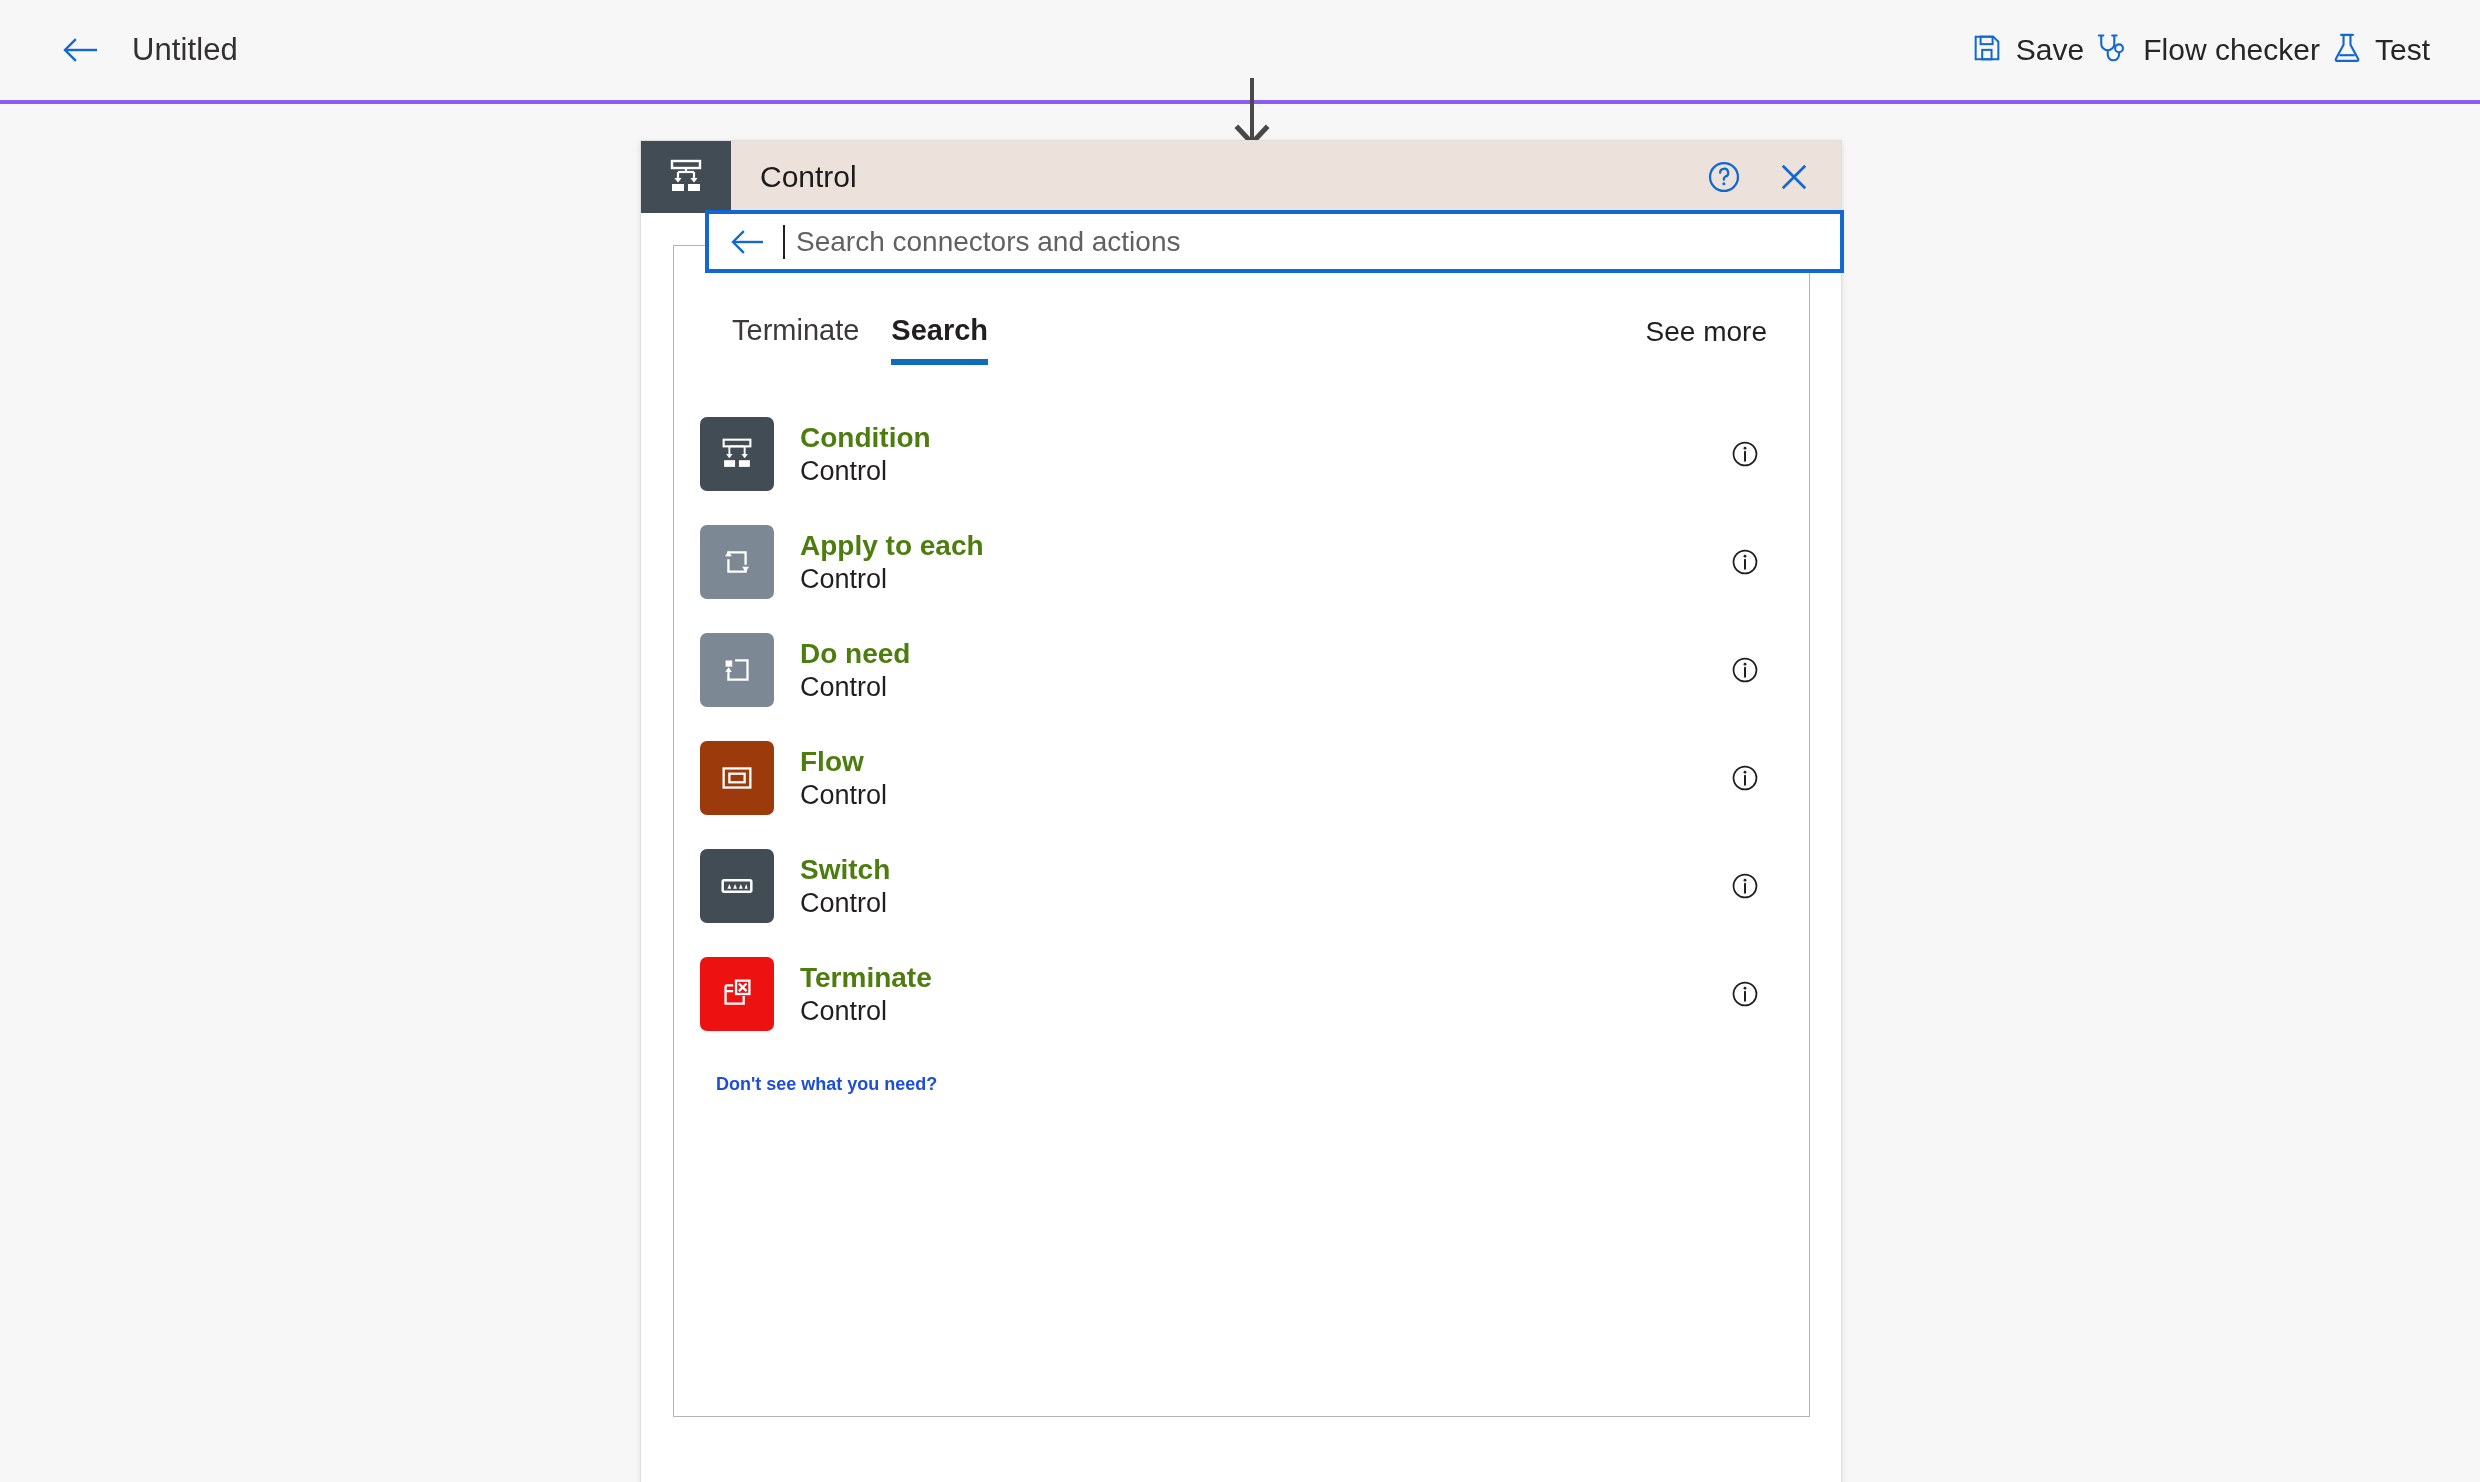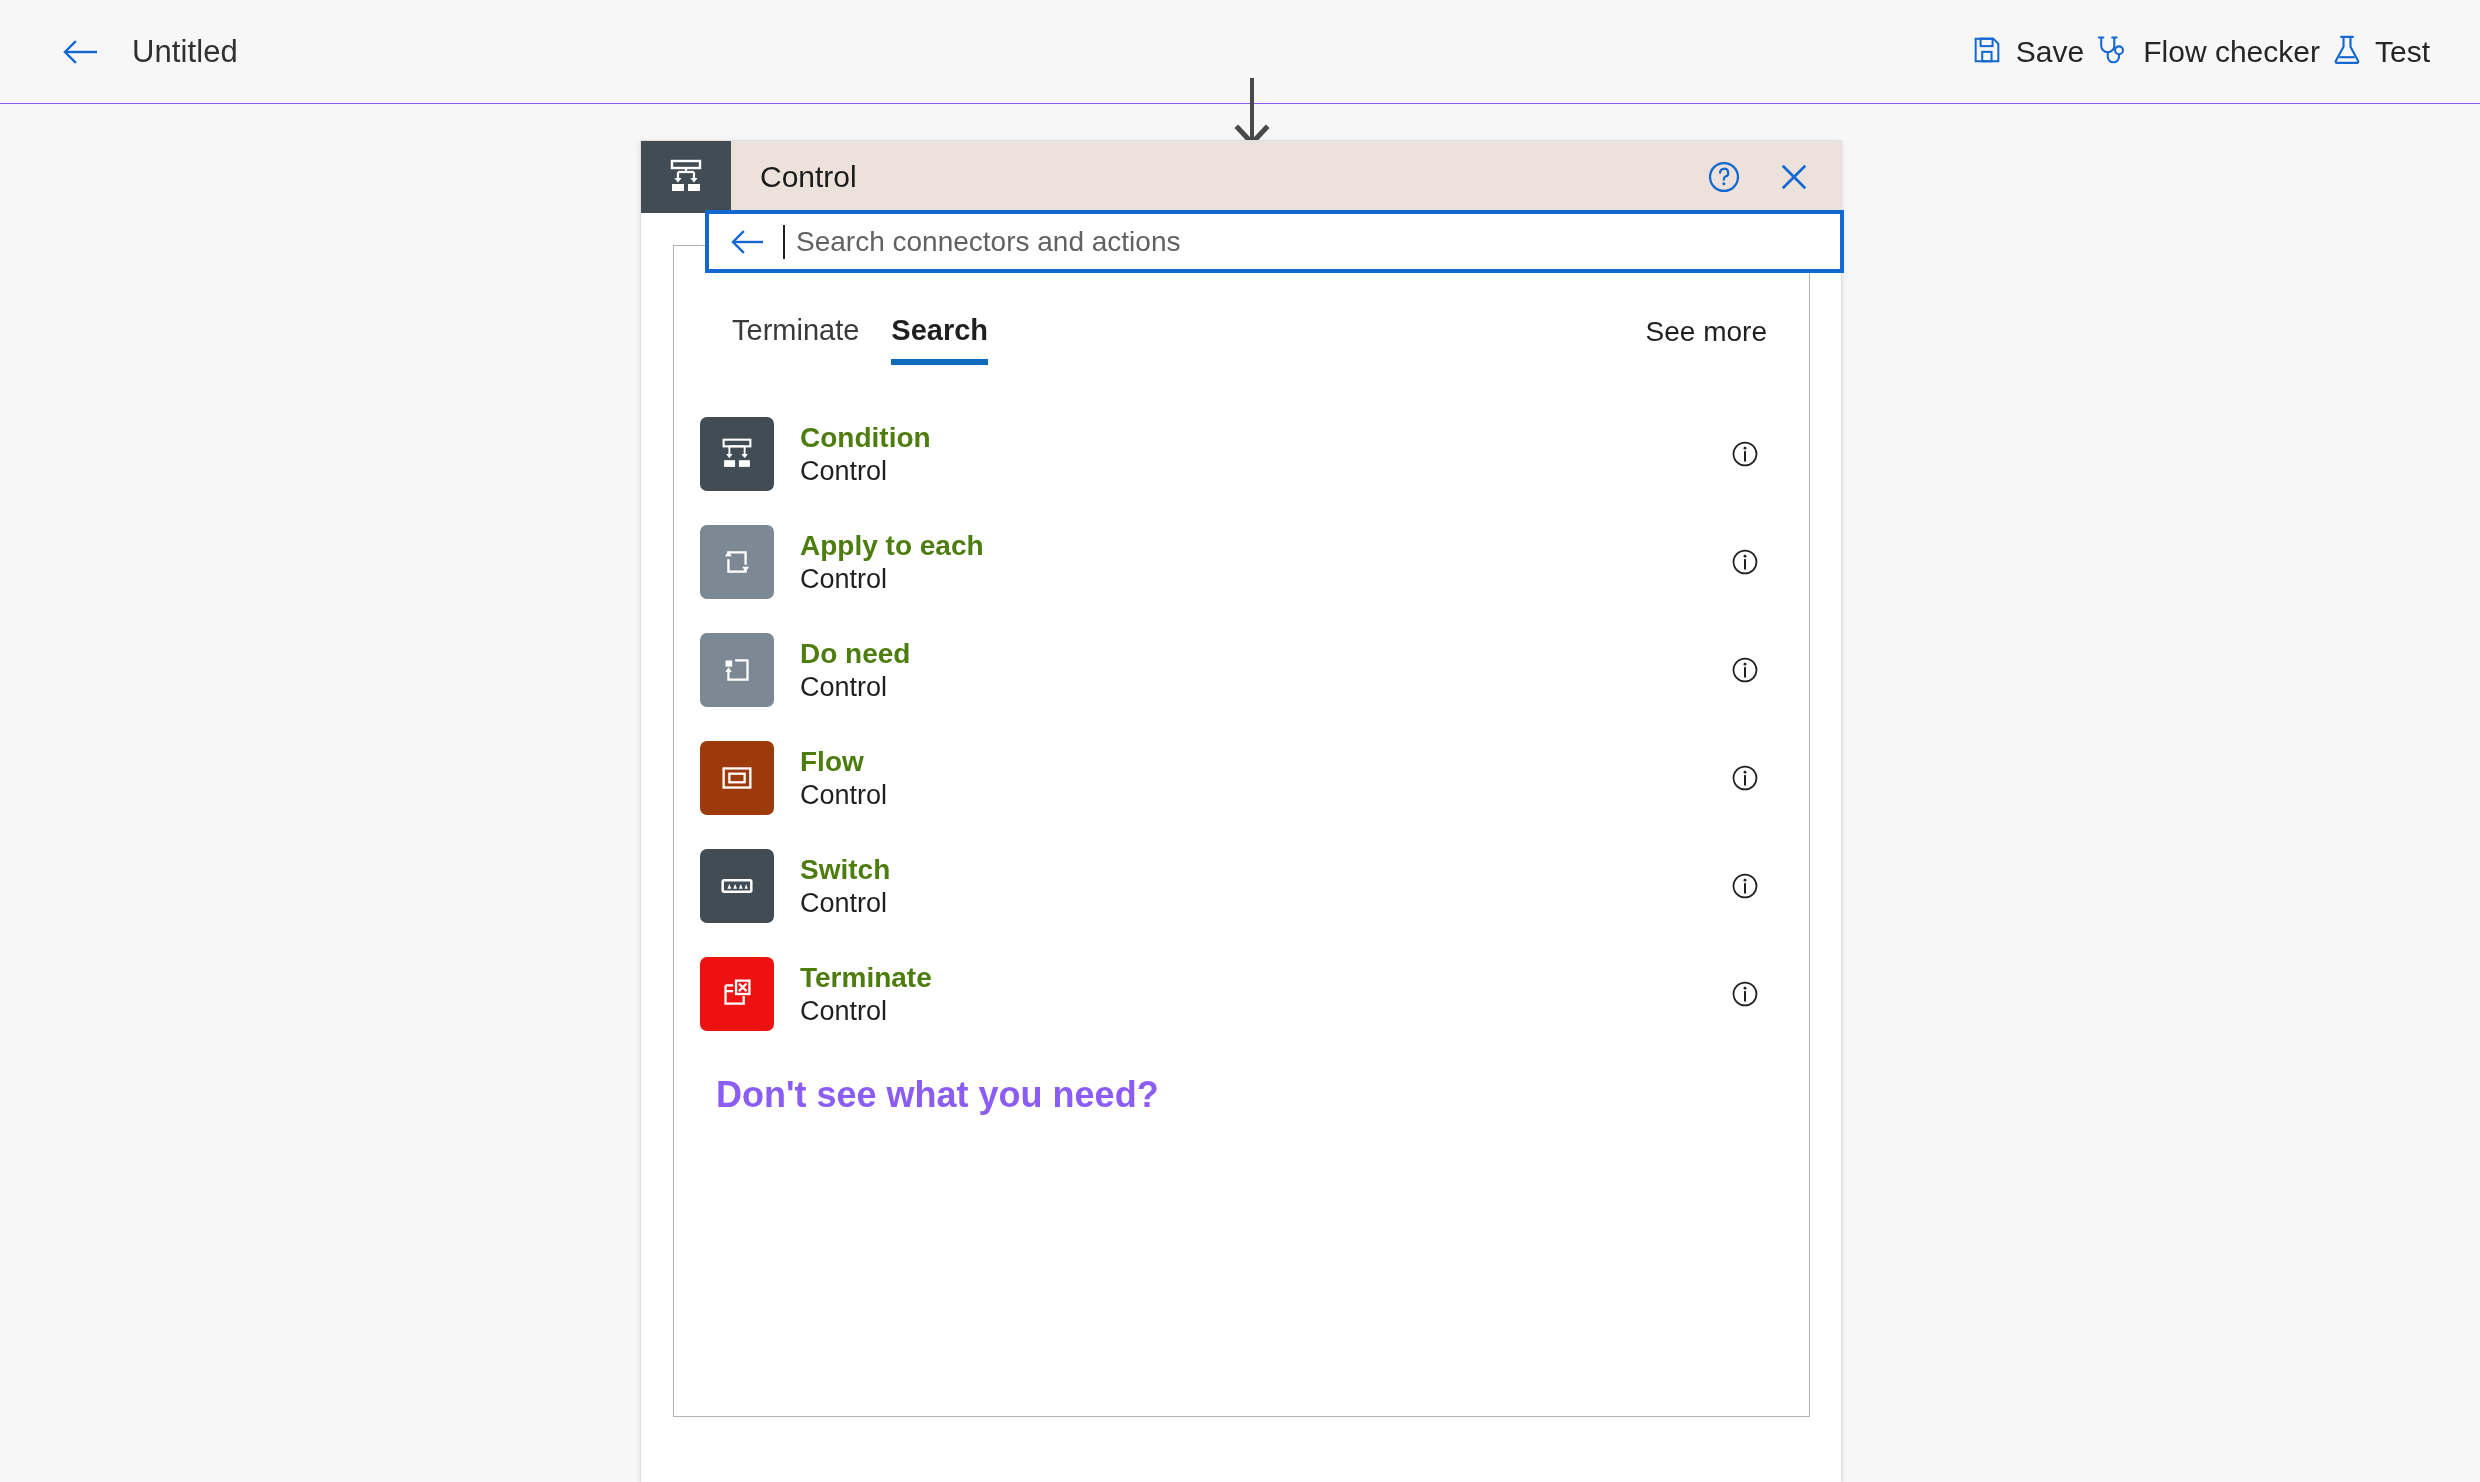--- a/index.html
+++ b/index.html
@@ -13,21 +13,21 @@
     -webkit-font-smoothing: antialiased;
   }
 
   
   .topbar {
     position: absolute;
     top: 0; left: 0;
     width: 2480px;
     height: 104px;
     background: #f7f7f7;
-    border-bottom: 1px solid #8b5cf6;
+    border-bottom: 4px solid #8b5cf6;
     display: flex;
     align-items: center;
   }
   .topbar-left {
     display: flex;
     align-items: center;
     padding-left: 58px;
     gap: 28px;
   }
   .back-arrow {
@@ -253,23 +253,23 @@
 
   
   .footer-block {
     position: absolute;
     left: 0;
     top: 828px;
     width: 100%;
     padding: 0 42px 0 42px;
   }
   .footer-heading {
-    font-size: 36px;
+    font-size: 18px;
     font-weight: 700;
-    color: #8b5cf6;
+    color: #1d4ed8;
     margin-bottom: 36px;
   }
   .footer-line {
     display: flex;
     align-items: center;
     gap: 16px;
   }
   .footer-text {
     font-size: 27px;
     color: #201f1e;

